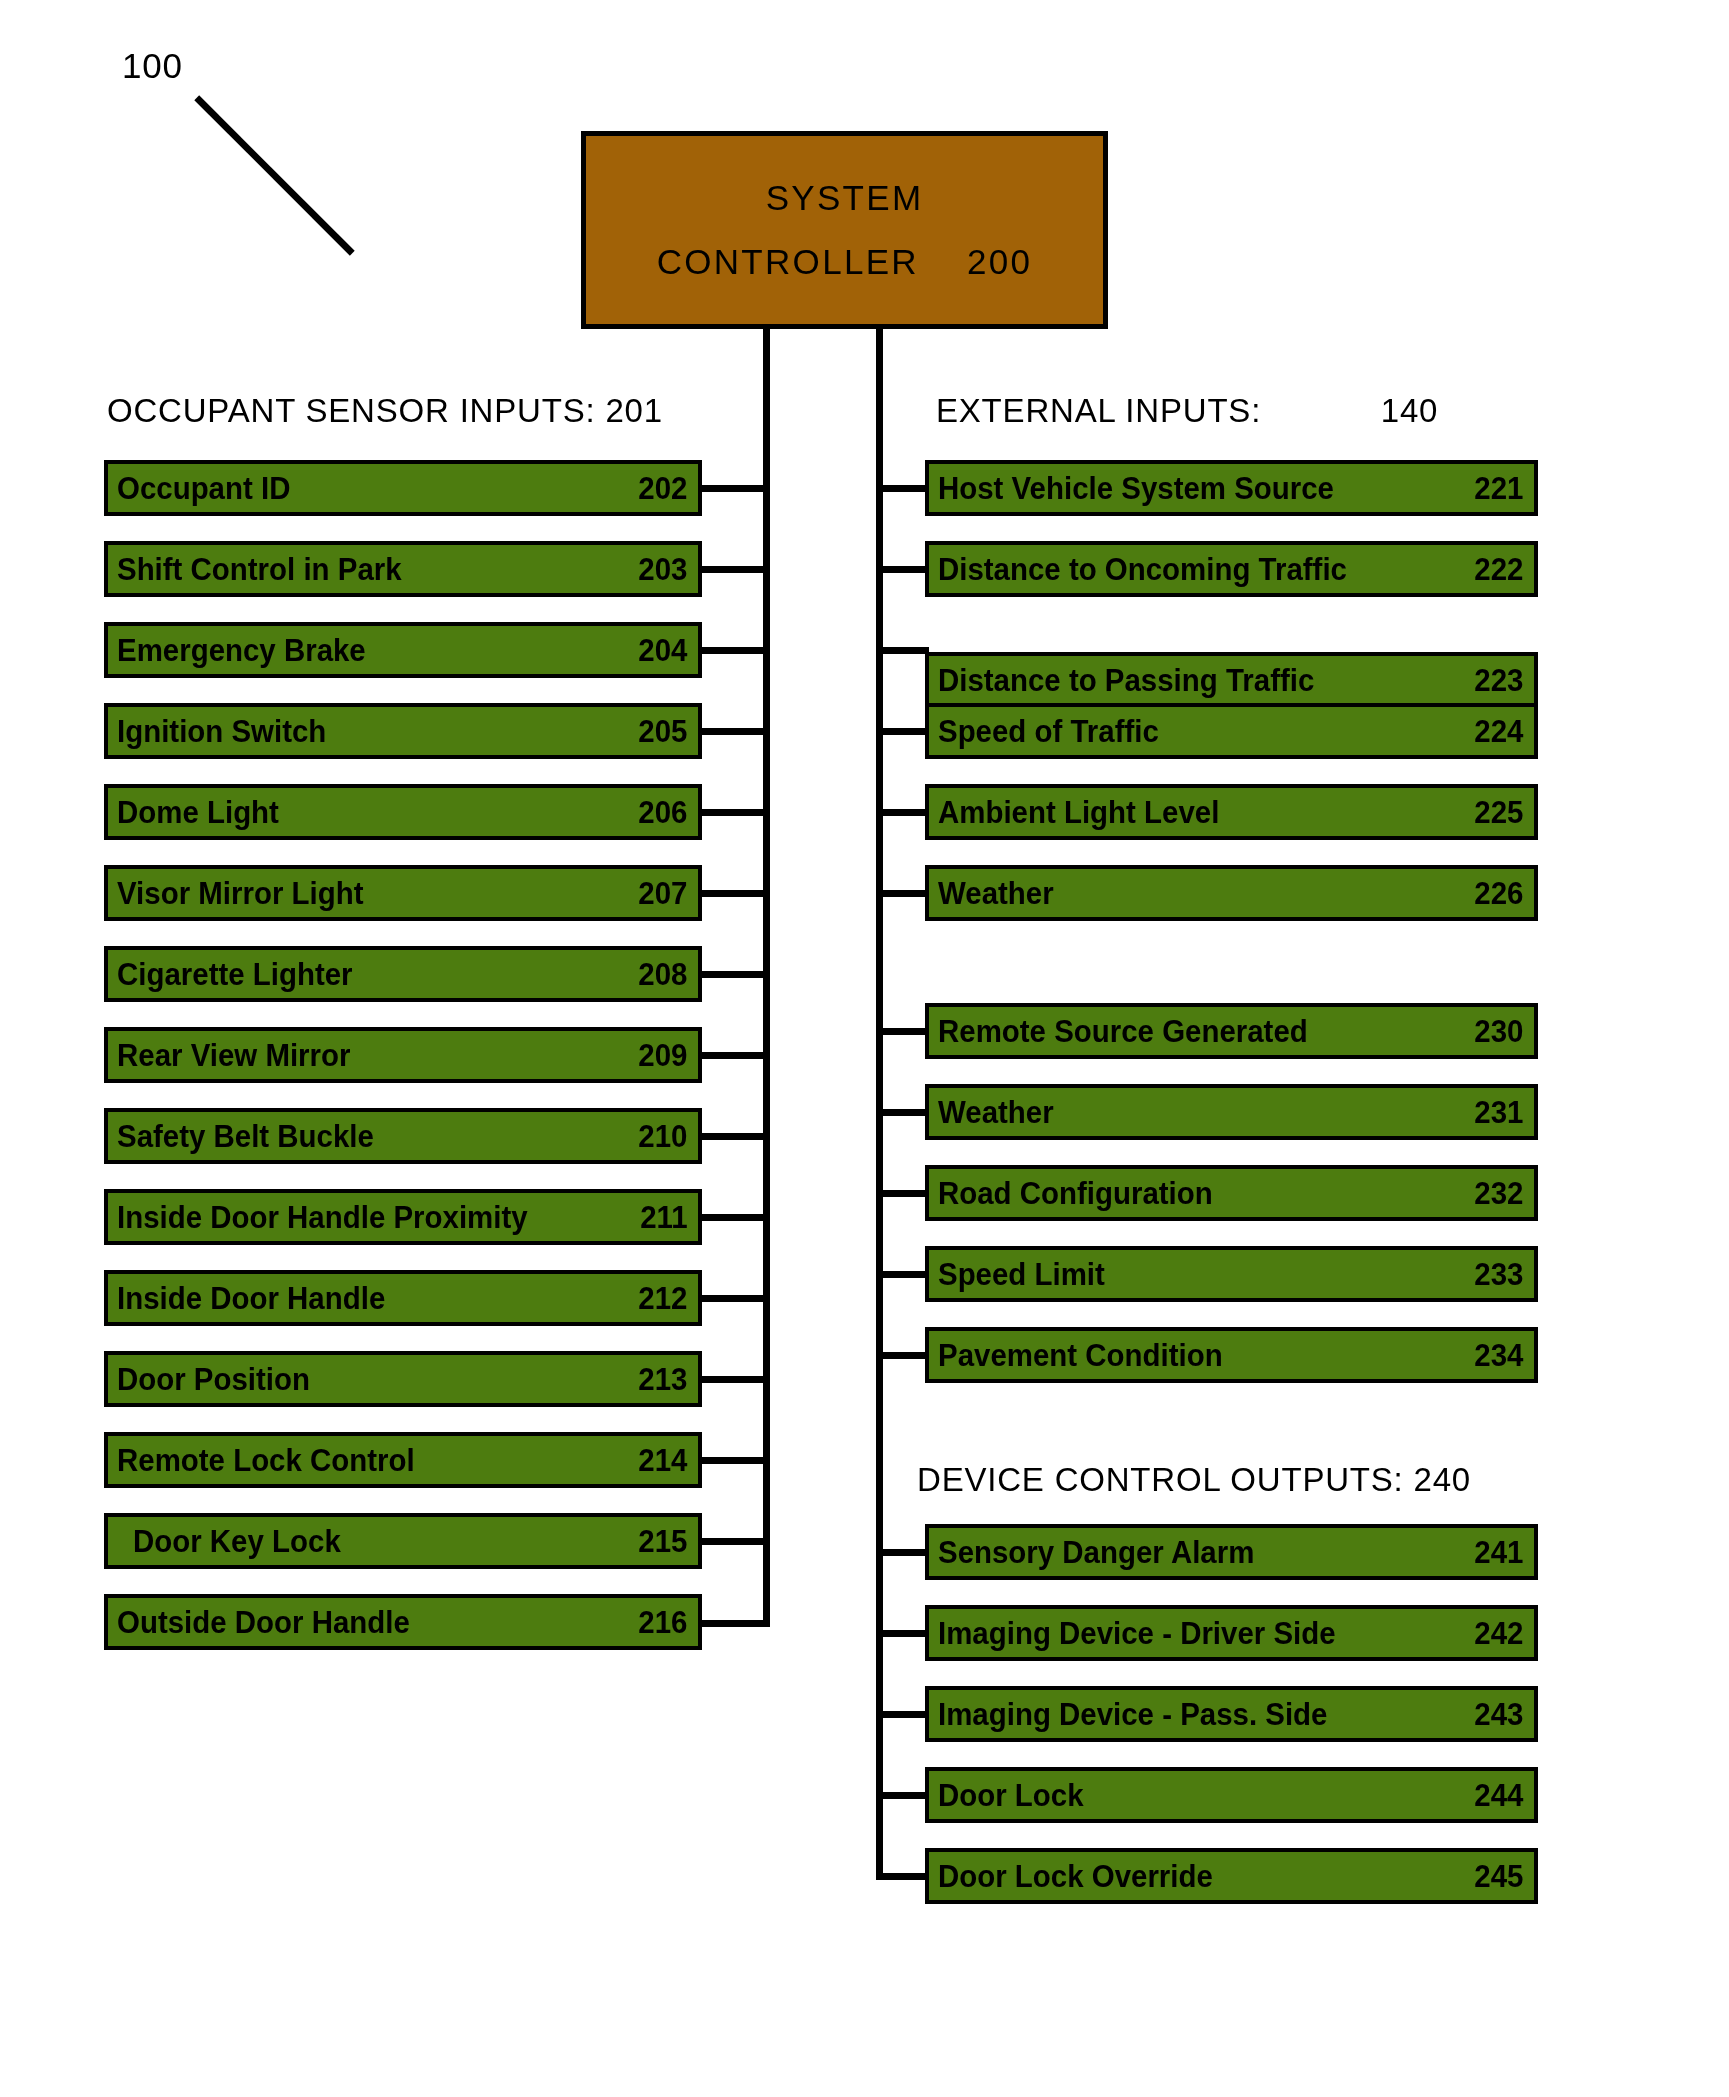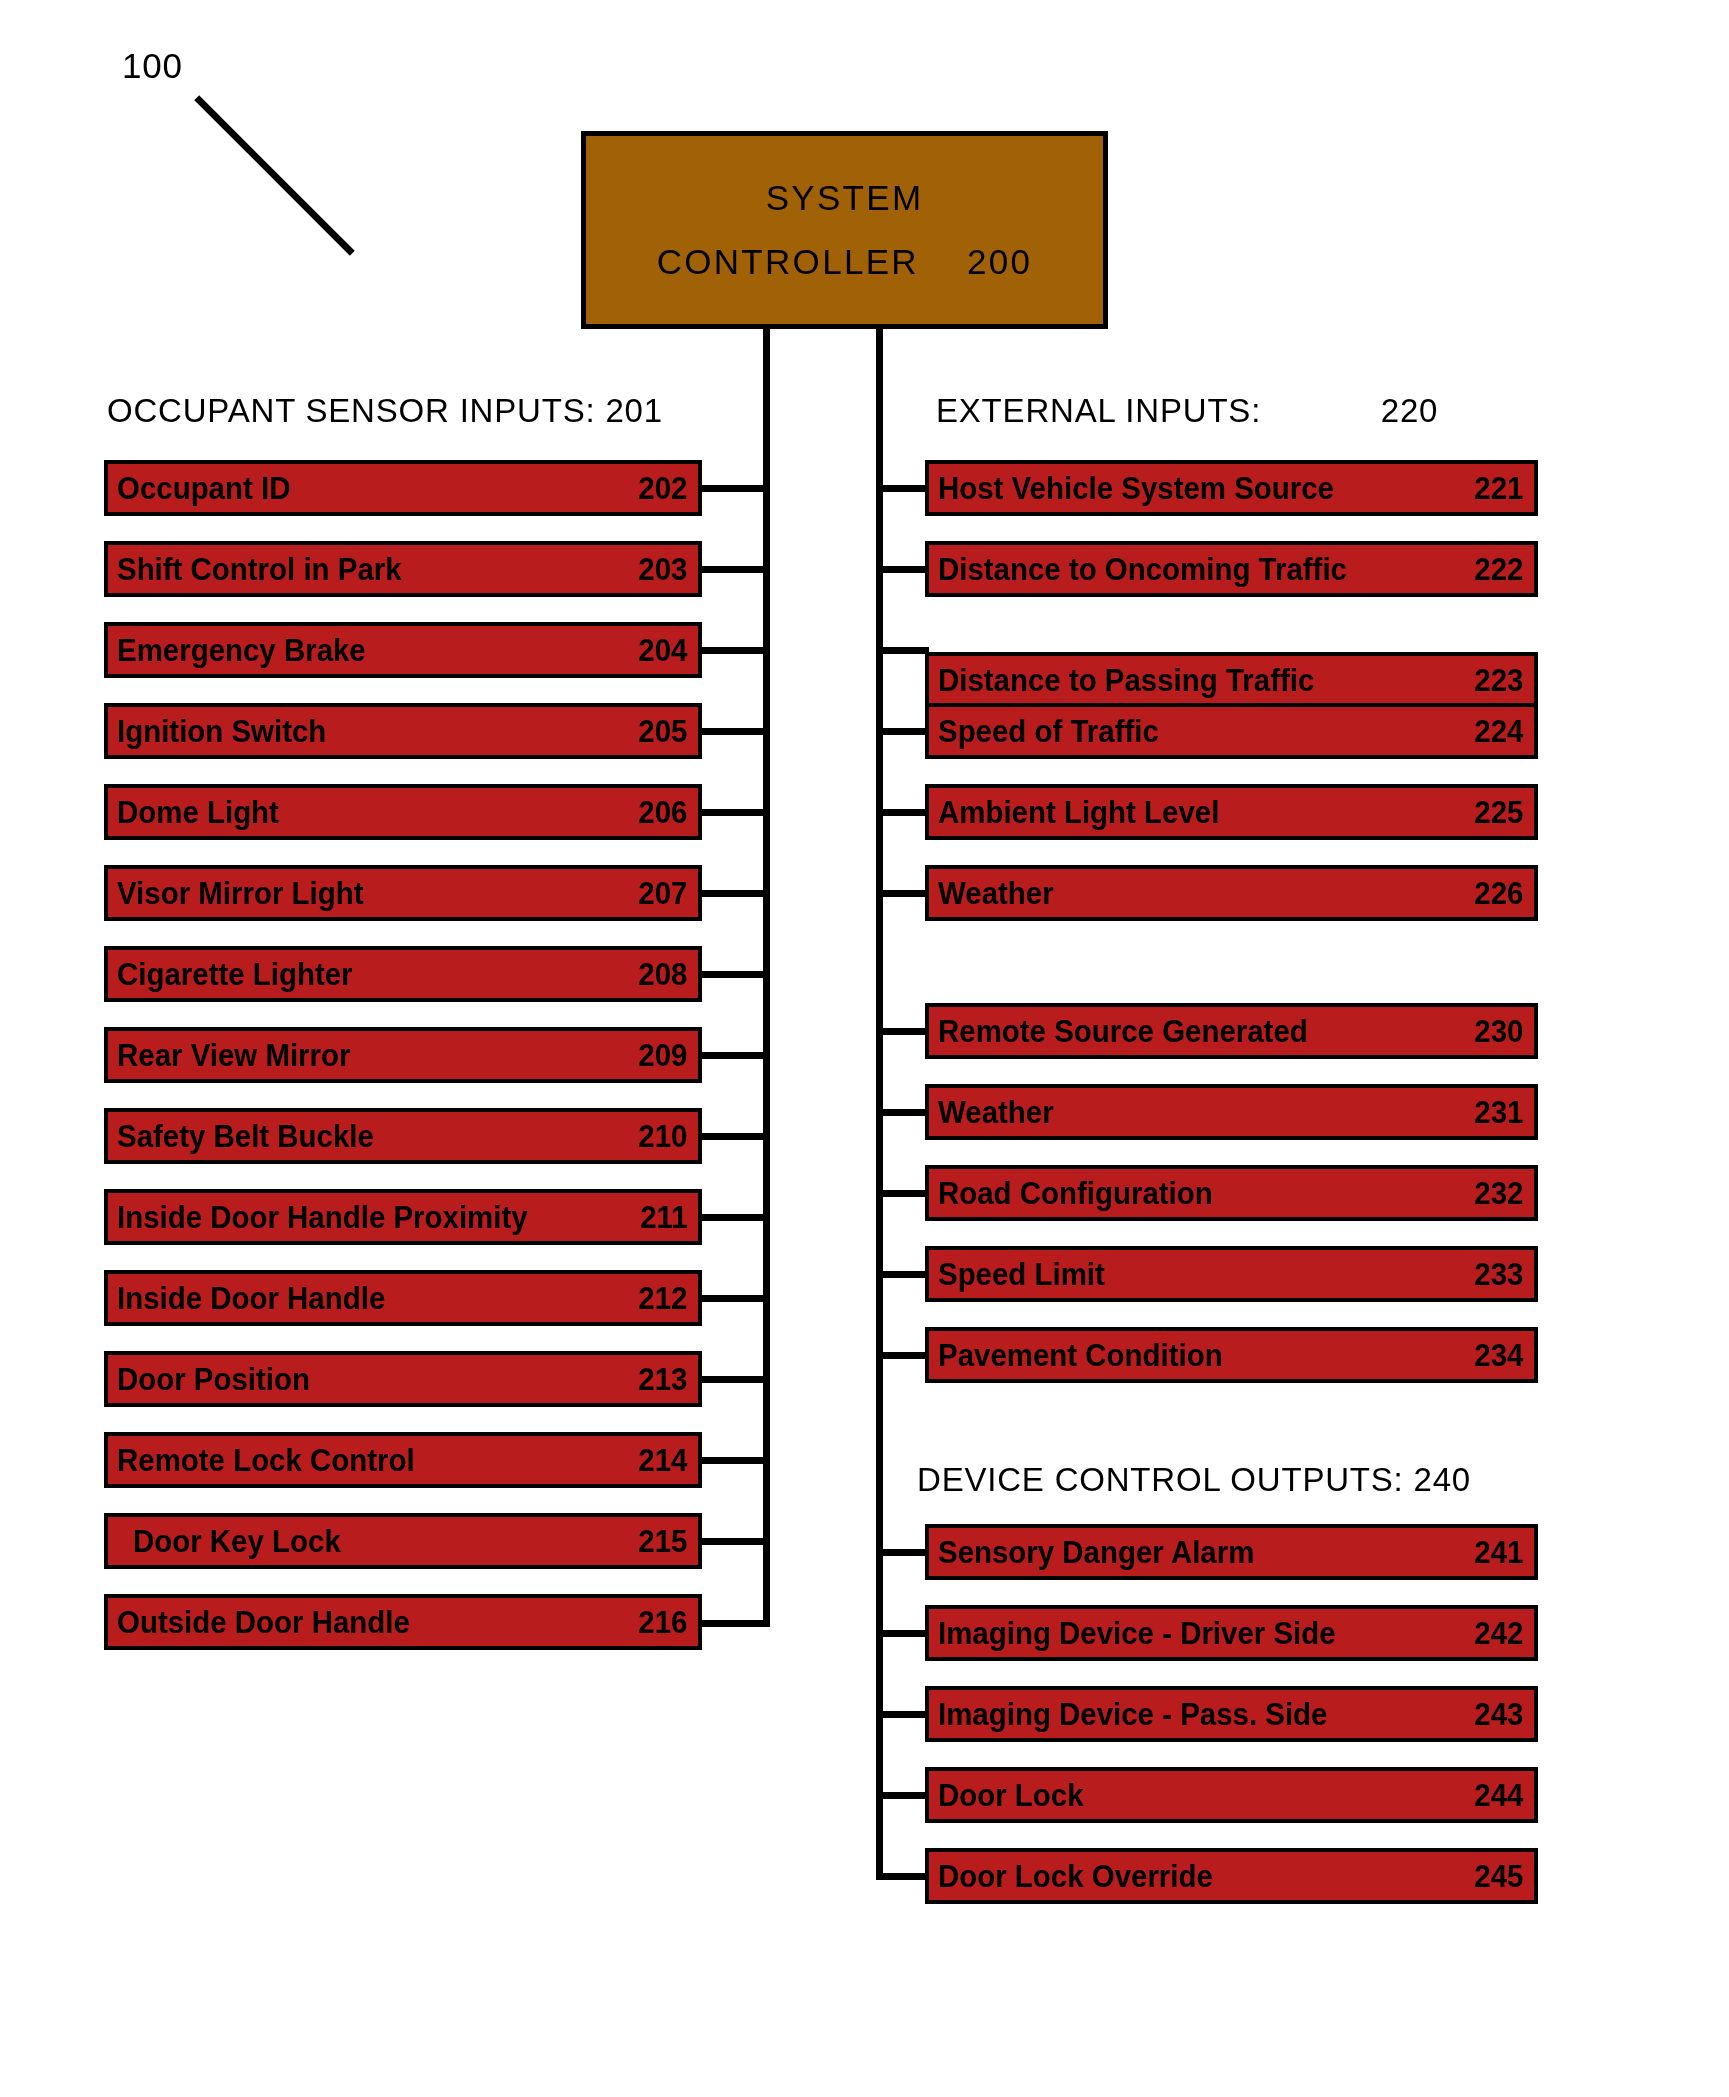--- a/index.html
+++ b/index.html
@@ -90,21 +90,21 @@
   }
   #head-201 { left: 107px;  top: 392px;  }
   #head-220 { left: 936px; top: 392px;  }
   #head-240 { left: 917px; top: 1461px; }
 
   
   .item-box {
     position: absolute;
     border: 4.6px solid #000;
     box-sizing: border-box;
-    background: #b91c1c;
+    background: #4d7c0f;
     display: flex;
     align-items: center;
     padding: 0 10.7px 0 9px;
     font-size: 32px;
     letter-spacing: 0px;
     font-family: "Liberation Sans", sans-serif;
     font-weight: 700;
   }
   .item-box .lbl {
     flex: 0 0 auto;
@@ -157,21 +157,21 @@
 
   <div id="controller-box">
     <div class="ctl-line1">SYSTEM</div>
     <div class="ctl-line2">CONTROLLER    200</div>
   </div>
 
   <div class="trunk" id="trunk-left" style="height: 1301px;"></div>
   <div class="trunk" id="trunk-right" style="height: 1554px;"></div>
 
   <div class="section-head" id="head-201">OCCUPANT SENSOR INPUTS: 201</div>
-  <div class="section-head" id="head-220">EXTERNAL INPUTS:            220</div>
+  <div class="section-head" id="head-220">EXTERNAL INPUTS:            140</div>
   <div class="section-head" id="head-240">DEVICE CONTROL OUTPUTS: 240</div>
 
   <div id="boxes-layer">
       <div class="item-box col-left" style="top: 460px;">
         <span class="lbl">Occupant ID</span>
         <span class="num">202</span>
       </div>
       <div class="connector conn-left" style="top: 485px;"></div>
       <div class="item-box col-left" style="top: 541px;">
         <span class="lbl">Shift Control in Park</span>

